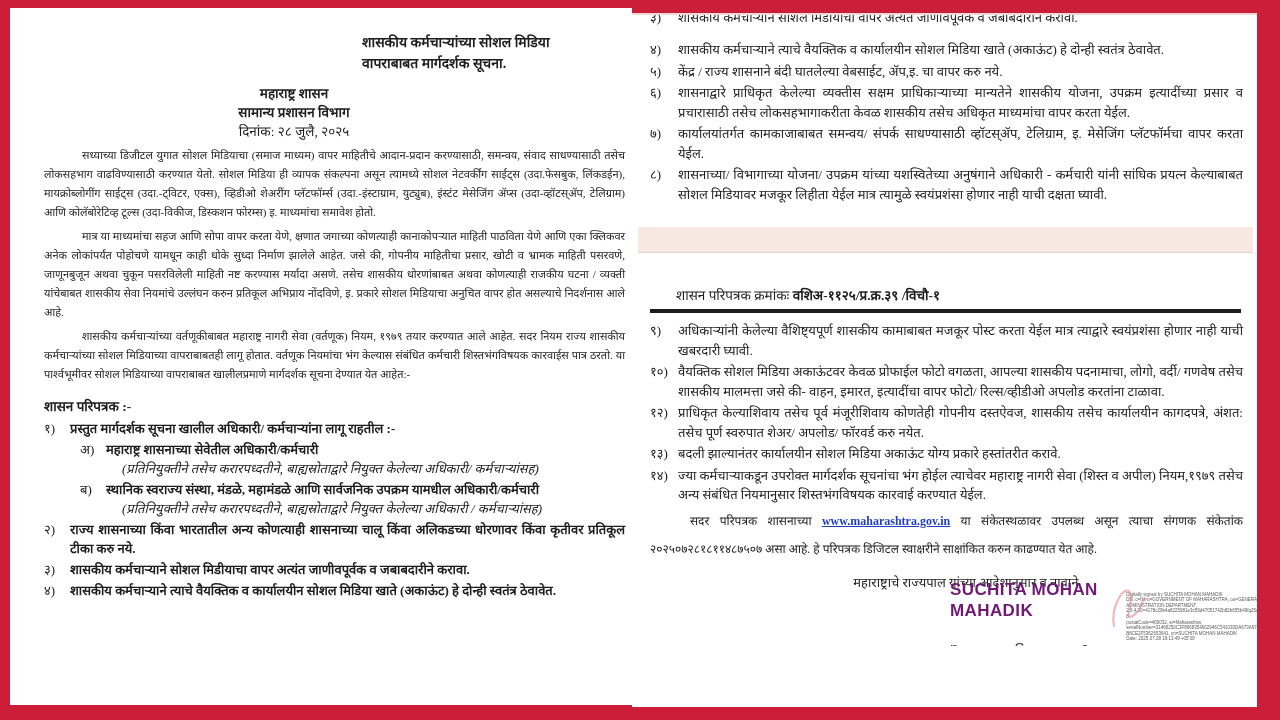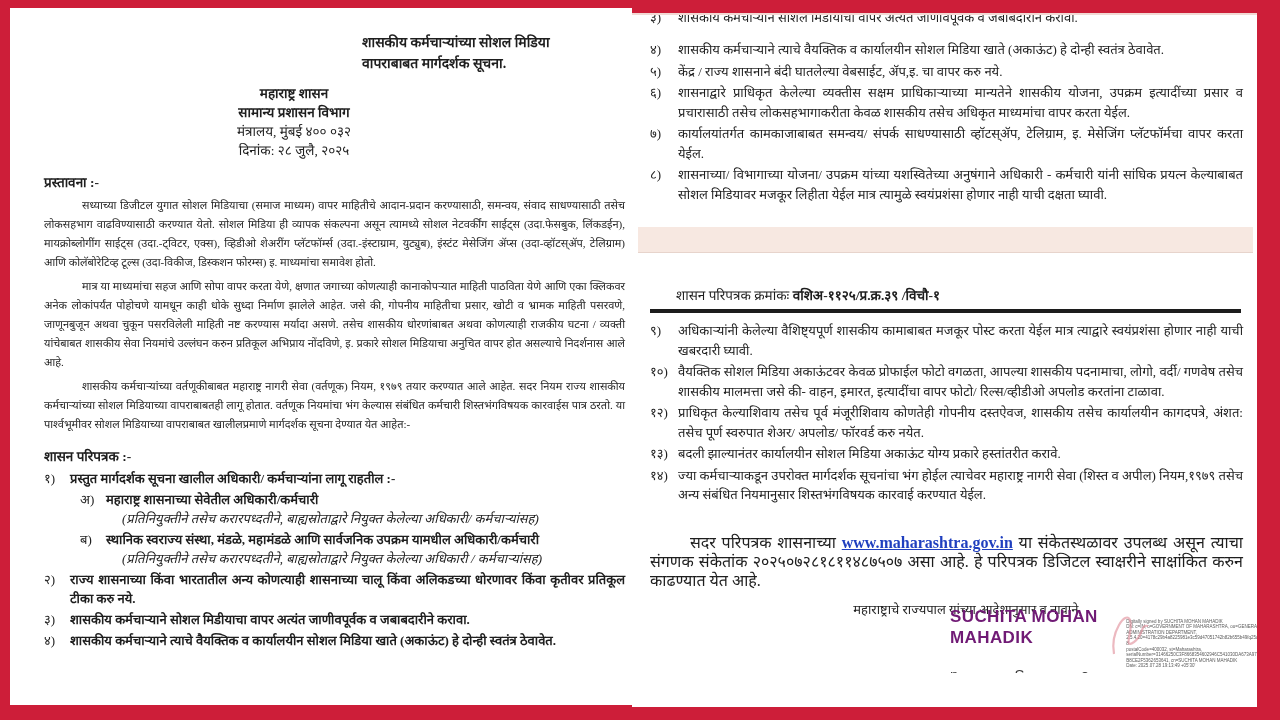--- a/index.html
+++ b/index.html
@@ -36,21 +36,21 @@
   .clip-line .inner{position:absolute;top:-9px;left:0;right:0;}
   .r-li{display:flex;font-size:13px;line-height:19.5px;margin-top:2px;}
   .r-li .num{flex:0 0 28px;}
   .r-li .txt{flex:1;text-align:justify;}
   .pink-band{height:25px;background:#f7e8e1;border-bottom:1px solid #e7d4cc;
     margin:23px -10px 0 -12px;}
   .p2-header{margin-top:34px;font-size:13.5px;line-height:18px;padding-left:2px;margin-left:24px;}
   .p2-header .val{font-weight:bold;}
   .p2-rule{height:4px;background:#1c1c1c;margin-top:4px;margin-right:2px;}
   .p2-list{margin-top:8px;}
-  .closing{font-size:16px;line-height:19px;text-align:justify;text-indent:40px;margin-top:28px;}
+  .closing{font-size:12px;line-height:28px;text-align:justify;text-indent:40px;margin-top:2px;}
   .link{color:#1f3fbf;font-weight:bold;text-decoration:underline;cursor:pointer;}
   .signoff-row{position:relative;margin-top:10px;height:64px;}
   .signoff{font-size:13px;padding-left:42px;text-align:center;}
   .sig-block{position:absolute;left:300px;top:6px;width:320px;display:flex;}
   .sig-name{
     width:180px;font-family:"Liberation Sans","DejaVu Sans",sans-serif;
     font-size:17px;line-height:21px;font-weight:600;color:#701a75;letter-spacing:.4px;
   }
   .sig-details{
     position:relative;width:150px;margin-left:4px;margin-top:2px;
@@ -69,25 +69,23 @@
 
   <div class="doc-title">
     <div>शासकीय कर्मचाऱ्यांच्या सोशल मिडिया</div>
     <div>वापराबाबत मार्गदर्शक सूचना.</div>
   </div>
 
   <div class="left-content">
     <div class="letterhead">
       <div class="b">महाराष्ट्र शासन</div>
       <div class="b">सामान्य प्रशासन विभाग</div>
-      <div>मंत्रालय, मुंबई ४०० ०३२</div>
       <div>दिनांक: २८ जुलै, २०२५</div>
     </div>
 
-    <div class="h-section">प्रस्तावना :-</div>
 
     <div class="para">सध्याच्या डिजीटल युगात सोशल मिडियाचा (समाज माध्यम) वापर माहितीचे आदान-प्रदान करण्यासाठी, समन्वय, संवाद साधण्यासाठी तसेच लोकसहभाग वाढविण्यासाठी करण्यात येतो. सोशल मिडिया ही व्यापक संकल्पना असून त्यामध्ये सोशल नेटवर्कींग साईट्स (उदा.फेसबुक, लिंकडईन), मायक्रोब्लोगींग साईट्स (उदा.-ट्विटर, एक्स), व्हिडीओ शेअरींग प्लॅटफॉर्म्स (उदा.-इंस्टाग्राम, युट्युब), इंस्टंट मेसेजिंग ॲप्स (उदा-व्हॉटस्ॲप, टेलिग्राम) आणि कोलॅबोरेटिव्ह टूल्स (उदा-विकीज, डिस्कशन फोरम्स) इ. माध्यमांचा समावेश होतो.</div>
     <div class="para">मात्र या माध्यमांचा सहज आणि सोपा वापर करता येणे, क्षणात जगाच्या कोणत्याही कानाकोपऱ्यात माहिती पाठविता येणे आणि एका क्लिकवर अनेक लोकांपर्यंत पोहोचणे यामधून काही धोके सुध्दा निर्माण झालेले आहेत. जसे की, गोपनीय माहितीचा प्रसार, खोटी व भ्रामक माहिती पसरवणे, जाणूनबुजून अथवा चुकून पसरविलेली माहिती नष्ट करण्यास मर्यादा असणे. तसेच शासकीय धोरणांबाबत अथवा कोणत्याही राजकीय घटना / व्यक्ती यांचेबाबत शासकीय सेवा नियमांचे उल्लंघन करुन प्रतिकूल अभिप्राय नोंदविणे, इ. प्रकारे सोशल मिडियाचा अनुचित वापर होत असल्याचे निदर्शनास आले आहे.</div>
     <div class="para">शासकीय कर्मचाऱ्यांच्या वर्तणूकीबाबत महाराष्ट्र नागरी सेवा (वर्तणूक) नियम, १९७९ तयार करण्यात आले आहेत. सदर नियम राज्य शासकीय कर्मचाऱ्यांच्या सोशल मिडियाच्या वापराबाबतही लागू होतात. वर्तणूक नियमांचा भंग केल्यास संबंधित कर्मचारी शिस्तभंगविषयक कारवाईस पात्र ठरतो. या पार्श्वभूमीवर सोशल मिडियाच्या वापराबाबत खालीलप्रमाणे मार्गदर्शक सूचना देण्यात येत आहेत:-</div>
 
     <div class="h-section">शासन परिपत्रक :-</div>
 
     <div class="gr-list">
       <div class="li">
         <span class="num">१)</span>

